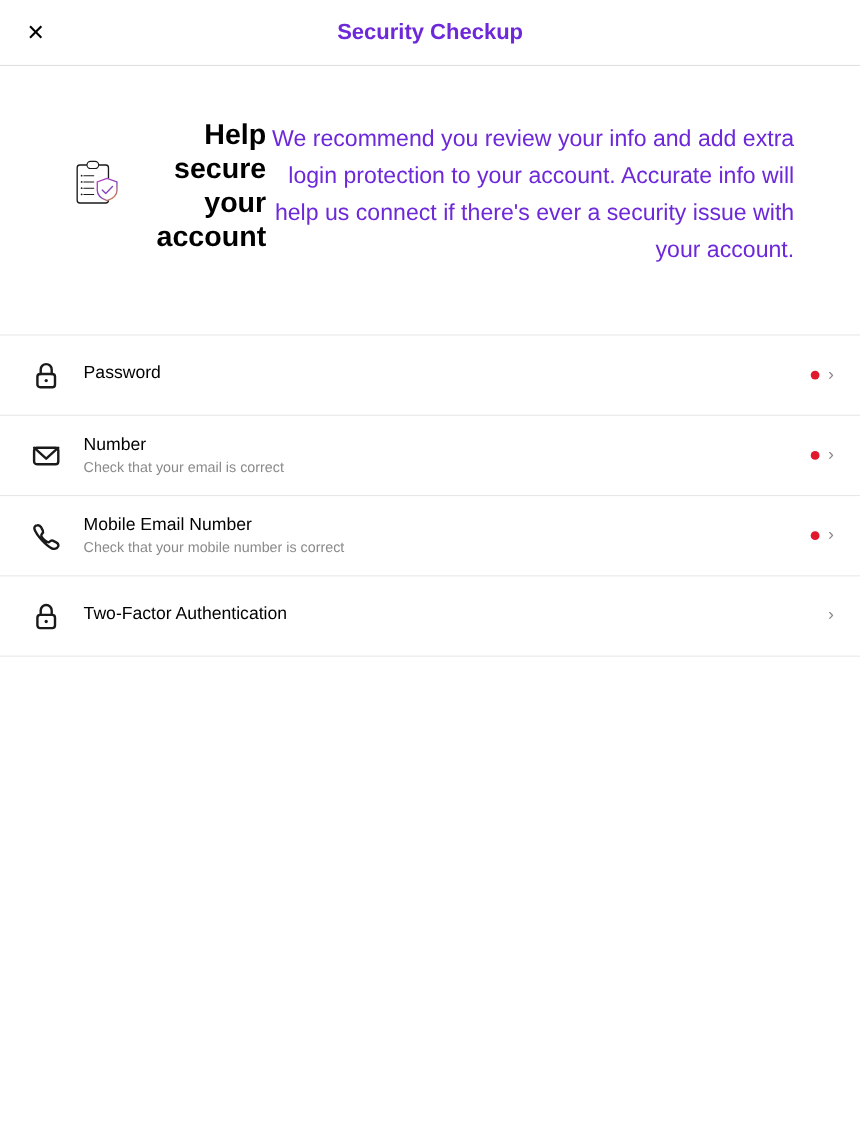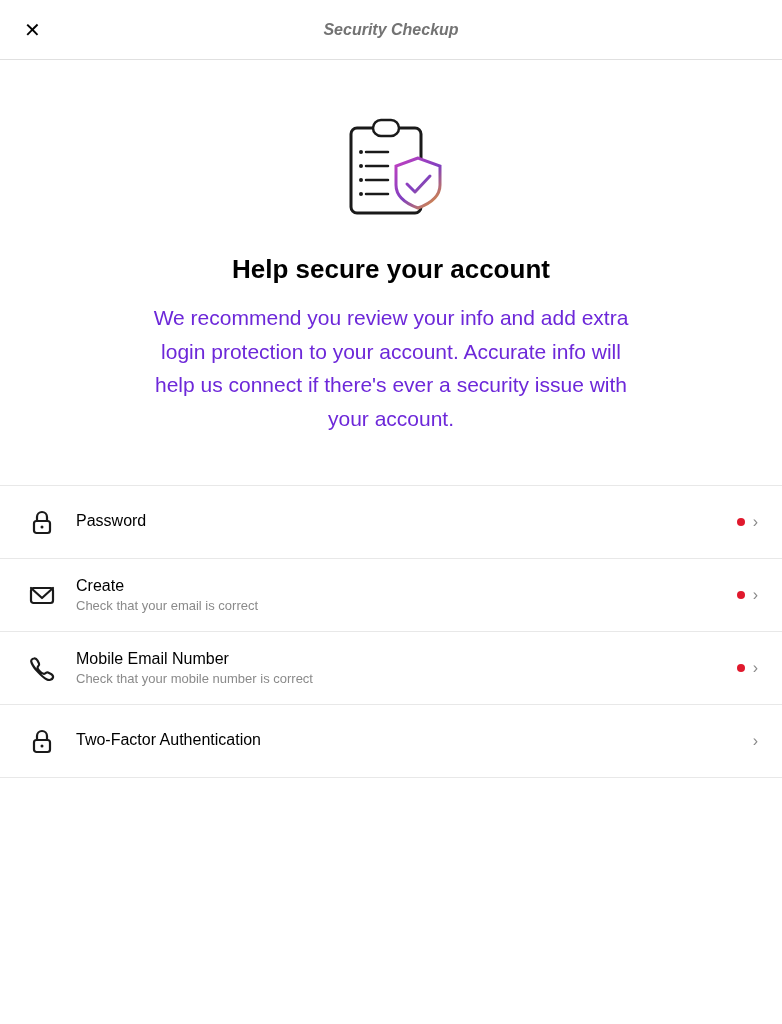--- a/index.html
+++ b/index.html
@@ -35,33 +35,31 @@
       font-size: 20px;
       cursor: pointer;
       color: #000;
       background: none;
       border: none;
       line-height: 1;
       font-weight: 300;
     }
 
     .header-title {
-      font-size: 16px;
+      font-size: 20px;
       font-weight: 700;
-      color: #737373;
-      font-style: italic;
+      color: #6d28d9;
     }
 
     
     .hero {
       display: flex;
-      flex-direction: column;
       align-items: center;
       padding: 40px 60px 20px;
-      text-align: center;
+      text-align: right;
     }
 
     .hero-icon {
       width: 130px;
       height: 130px;
       margin-bottom: 24px;
     }
 
     .hero-title {
       font-size: 26px;
@@ -203,21 +201,21 @@
 
   </div>
     <div class="list-item">
     <div class="item-icon">
         <svg viewBox="0 0 28 28" fill="none" xmlns="http://www.w3.org/2000/svg">
       <rect x="3" y="7" width="22" height="15" rx="2.5" stroke="#1a1a1a" stroke-width="2.2"></rect>
       <polyline points="3,7 14,17 25,7" stroke="#1a1a1a" stroke-width="2.2" stroke-linecap="round" stroke-linejoin="round"></polyline>
     </svg>
       </div>
     <div class="item-content">
-      <div class="item-title">Create</div>
+      <div class="item-title">Number</div>
       <div class="item-subtitle">Check that your email is correct</div>
     </div>
 
     <div class="item-right">
       <span class="red-dot"></span>
       <span class="chevron">›</span>
     </div>
 
   </div>
     <div class="list-item">

